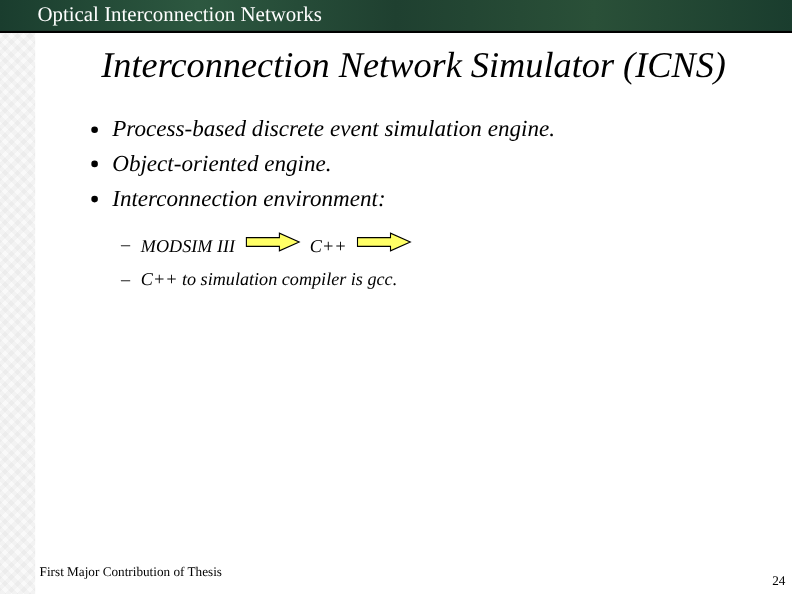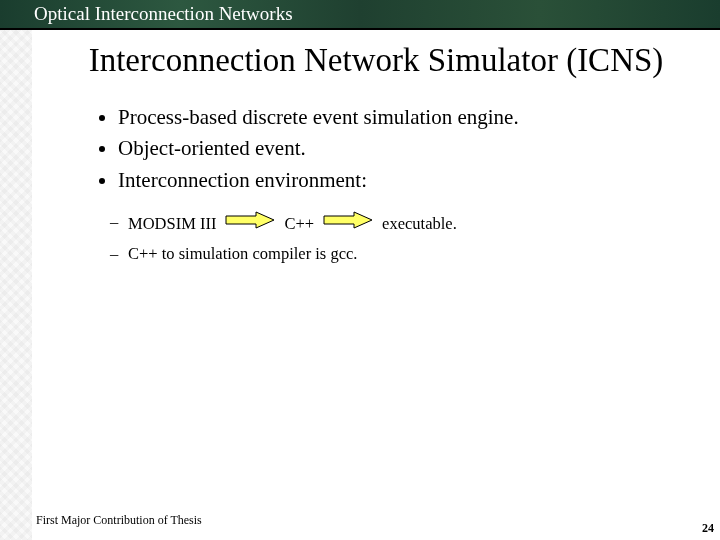--- a/index.html
+++ b/index.html
@@ -43,31 +43,32 @@
     background-blend-mode: multiply;
     opacity: 0.55;
   }
   .content {
     position: absolute;
     left: 32px;
     right: 0;
     top: 30px;
     bottom: 0;
     padding: 6px 18px 0 18px;
+    font-style: italic;
   }
   .title {
     text-align: center;
     font-size: 33px;
     line-height: 1.15;
     margin: 6px 0 22px 0;
     font-weight: normal;
   }
   ul.top {
     list-style: disc;
-    margin-left: 68px;
+    margin-left: 52px;
     font-size: 21px;
     line-height: 1.5;
   }
   ul.sub {
     list-style: none;
     margin: 14px 0 0 60px;
     font-size: 16.5px;
     line-height: 1.5;
   }
   ul.sub li {
@@ -95,57 +96,55 @@
     position: absolute;
     left: 36px;
     bottom: 12px;
     font-size: 12px;
   }
   .pagenum {
     position: absolute;
     right: 6px;
     bottom: 4px;
     font-size: 12px;
-    font-weight: bold;
   }
 </style>
 </head>
 <body>
 
 <div class="header-bar">
   <span>Optical Interconnection Networks</span>
 </div>
 
 <div class="sidebar"></div>
 
 <div class="content">
   <h1 class="title">Interconnection Network Simulator (ICNS)</h1>
 
   <ul class="top">
     <li>Process-based discrete event simulation engine.</li>
-    <li>Object-oriented event.</li>
+    <li>Object-oriented engine.</li>
     <li>Interconnection environment:</li>
   </ul>
 
   <ul class="sub">
     <li>
       <span class="flow">
         <span>MODSIM III</span>
         <span class="arrow">
           <svg width="52" height="20" viewBox="0 0 52 20">
             <polygon points="2,6 32,6 32,2 50,10 32,18 32,14 2,14" stroke="#000" stroke-width="1" fill="#ffff66"></polygon>
           </svg>
         </span>
         <span>C++</span>
         <span class="arrow">
           <svg width="52" height="20" viewBox="0 0 52 20">
             <polygon points="2,6 32,6 32,2 50,10 32,18 32,14 2,14" stroke="#000" stroke-width="1" fill="#ffff66"></polygon>
           </svg>
         </span>
-        <span>executable.</span>
       </span>
     </li>
     <li>C++ to simulation compiler is gcc.</li>
   </ul>
 </div>
 
 <div class="footer">First Major Contribution of Thesis</div>
 <div class="pagenum">24</div>
 
 </body></html>

